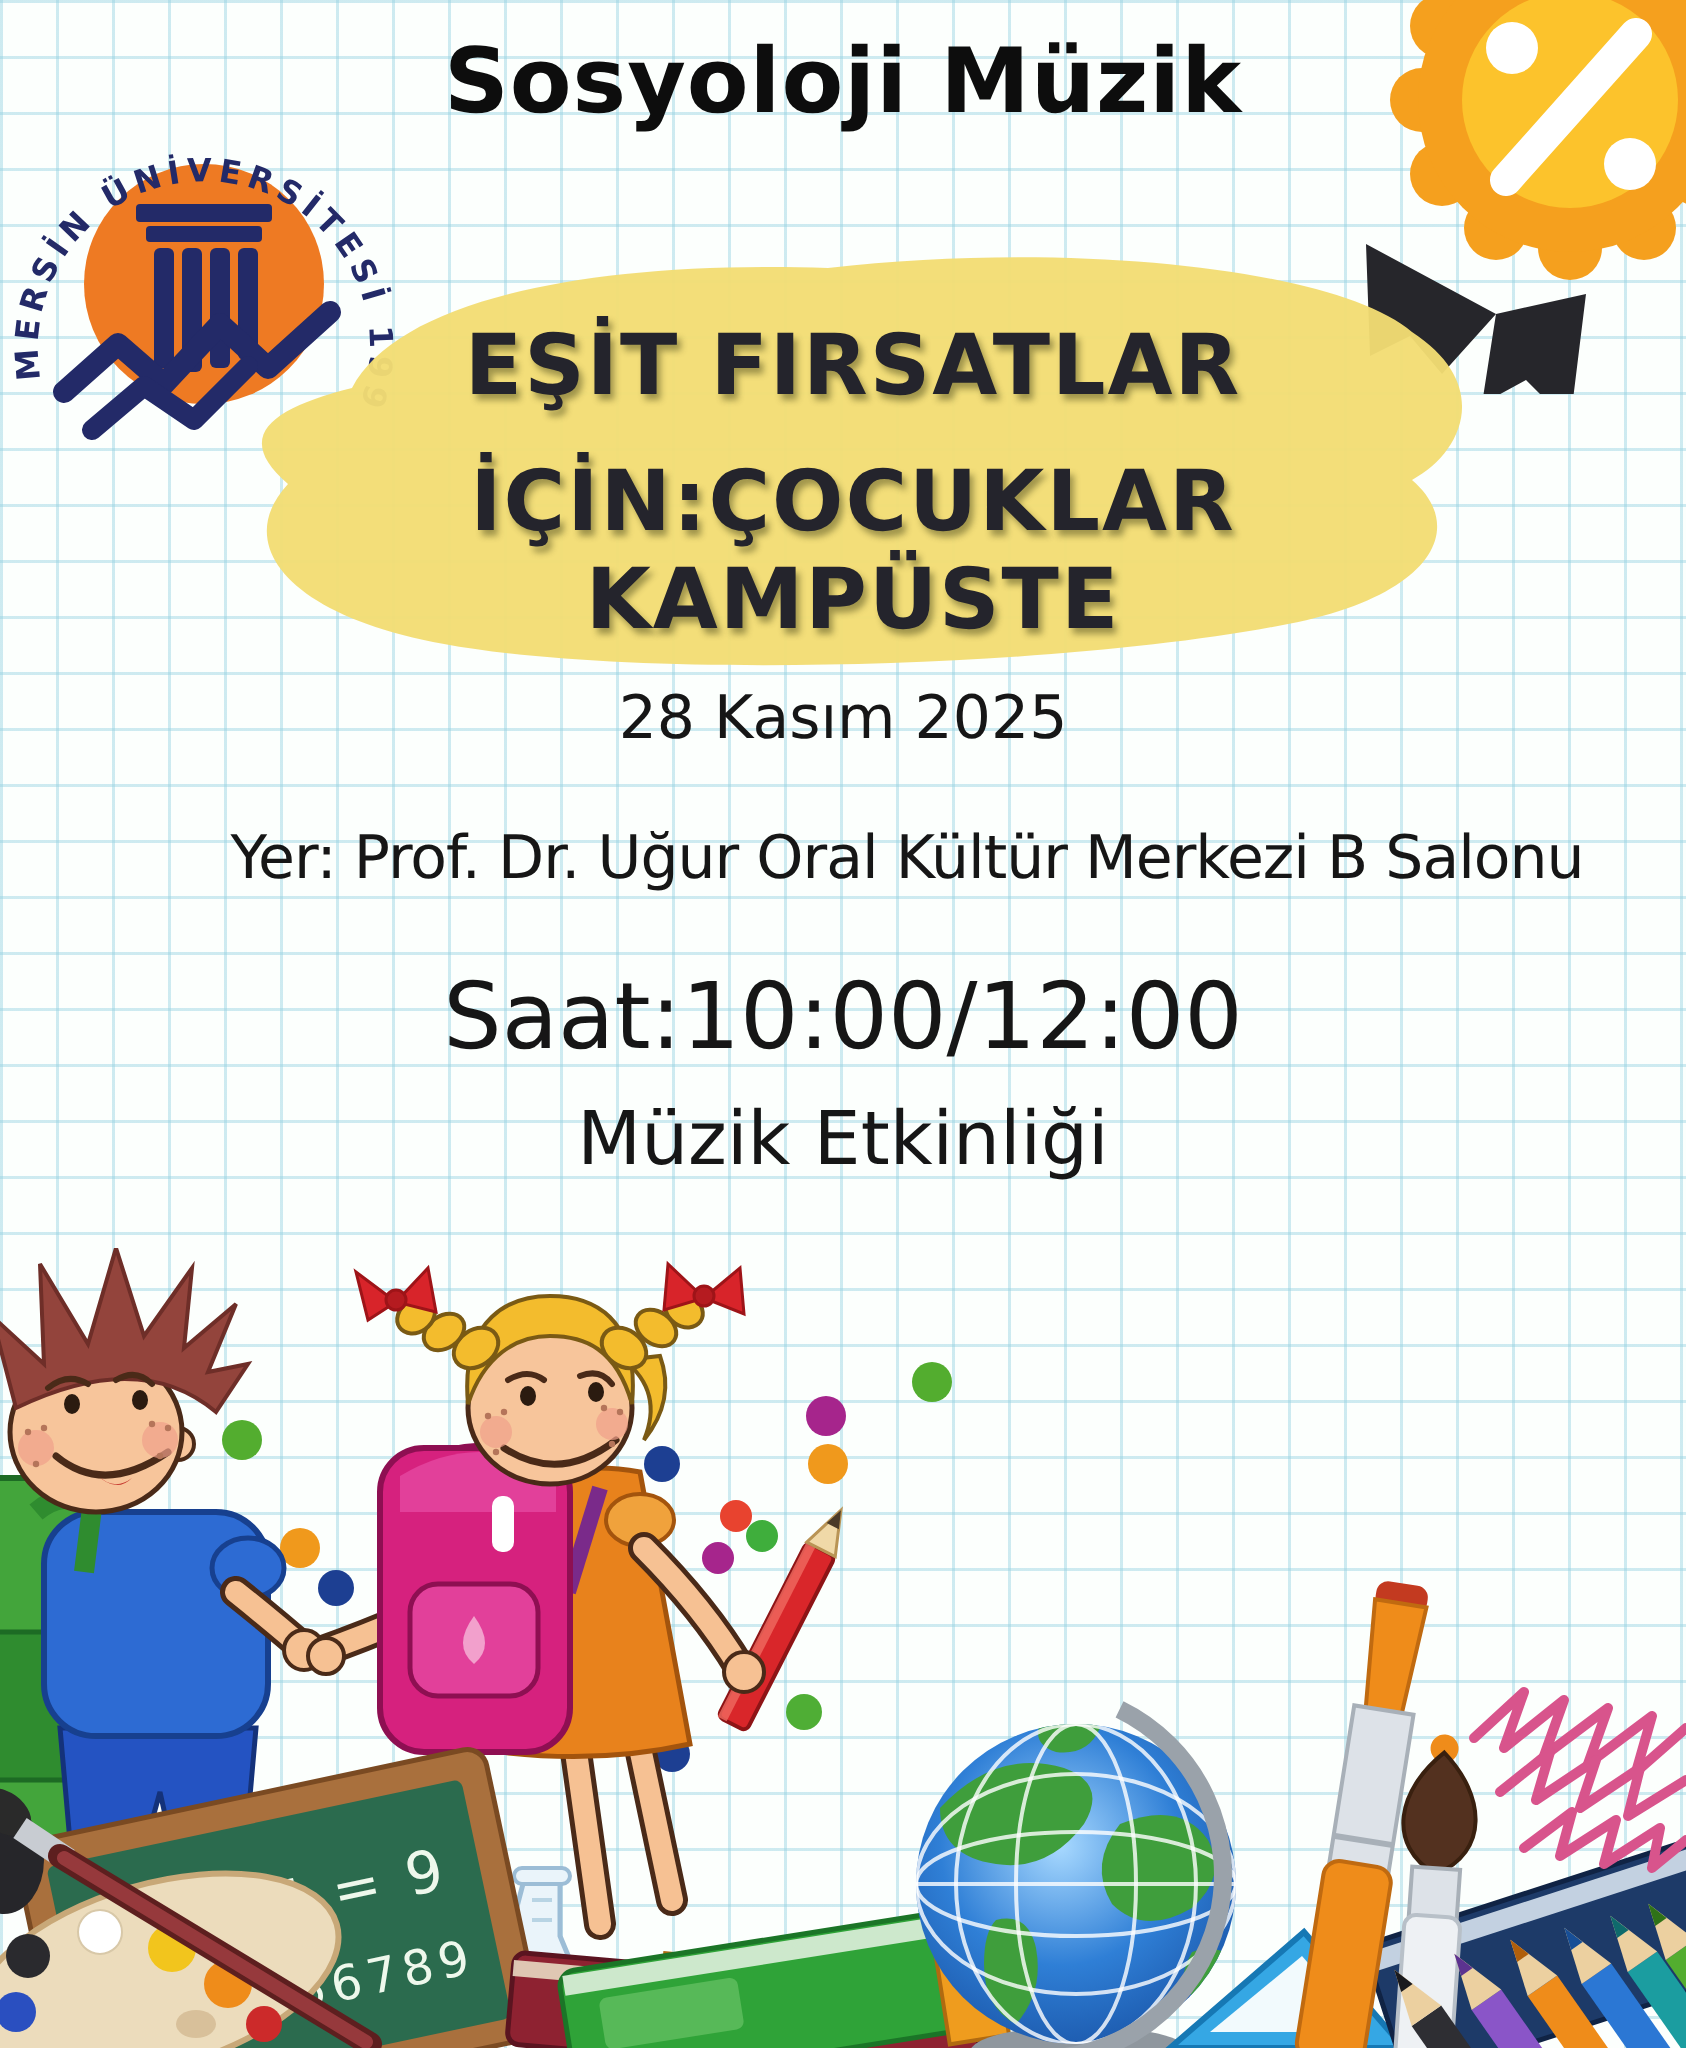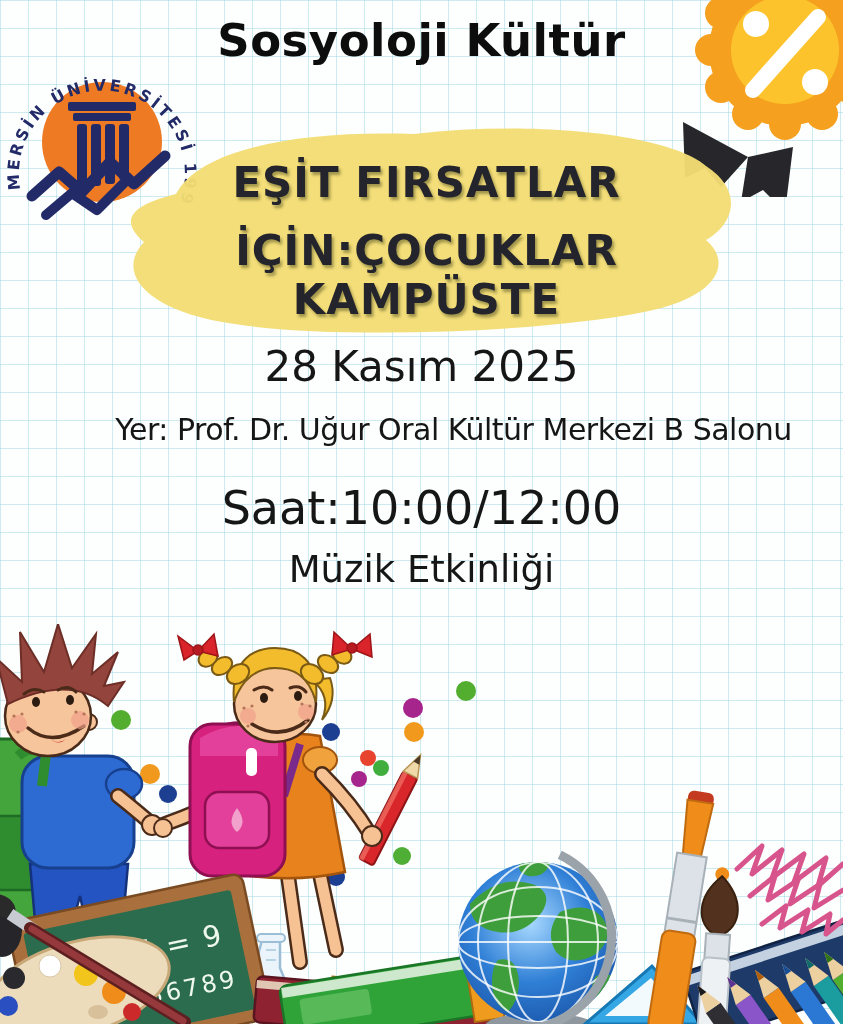--- a/index.html
+++ b/index.html
@@ -22,21 +22,21 @@
   .banner{position:absolute;left:104px;top:124px;width:645px;height:222px;}
   .banner svg.blob{position:absolute;inset:0;width:100%;height:100%;}
   .banner .bline{
     position:absolute;left:0;width:100%;text-align:center;
     font-size:42px;font-weight:bold;color:#24242c;letter-spacing:1px;
     text-shadow:2px 3px 3px rgba(60,60,20,.45);
   }
   .bline.l1{top:34px;}
   .bline.l2{top:102px;}
   .info{position:absolute;left:0;width:100%;text-align:center;color:#161616;white-space:nowrap;}
-  .date{top:342px;font-size:42px;}
+  .date{top:342px;font-size:30px;}
   .venue{top:412px;font-size:30px;letter-spacing:-.5px;padding-left:32px;}
   .time{top:481px;font-size:46px;}
   .activity{top:548px;font-size:37px;}
   .scene{position:absolute;left:0;bottom:0;width:843px;height:400px;}
 </style>
 </head>
 <body>
 
 <div class="poster">
 
@@ -55,21 +55,21 @@
     </g>
     <g stroke="#232a68" fill="none" stroke-linecap="round" stroke-linejoin="round">
       <path d="M30,162 L57,138 L80,158 L108,128 L132,150 L163,122" stroke-width="11"></path>
       <path d="M44,181 L70,159 L95,176 L122,149" stroke-width="10"></path>
     </g>
     <text font-family="DejaVu Sans, sans-serif" font-size="16" font-weight="bold" fill="#232a68" letter-spacing="3">
       <textPath href="#logoArc" startOffset="4%">MERSİN ÜNİVERSİTESİ 1992</textPath>
     </text>
   </svg>
 
-  <h1 class="title">Sosyoloji Kültür</h1>
+  <h1 class="title">Sosyoloji Müzik</h1>
 
   <svg class="badge" viewBox="0 0 235 235" aria-hidden="true">
     <g fill="#26262b">
       <polygon points="30,160 95,195 68,225 52,206 32,216"></polygon>
       <polygon points="95,195 140,185 132,250 110,228 88,240"></polygon>
     </g>
     <g fill="#f5a01e">
       <circle cx="206" cy="88" r="16"></circle>
         <circle cx="196" cy="125" r="16"></circle>
       <circle cx="169" cy="152" r="16"></circle>

